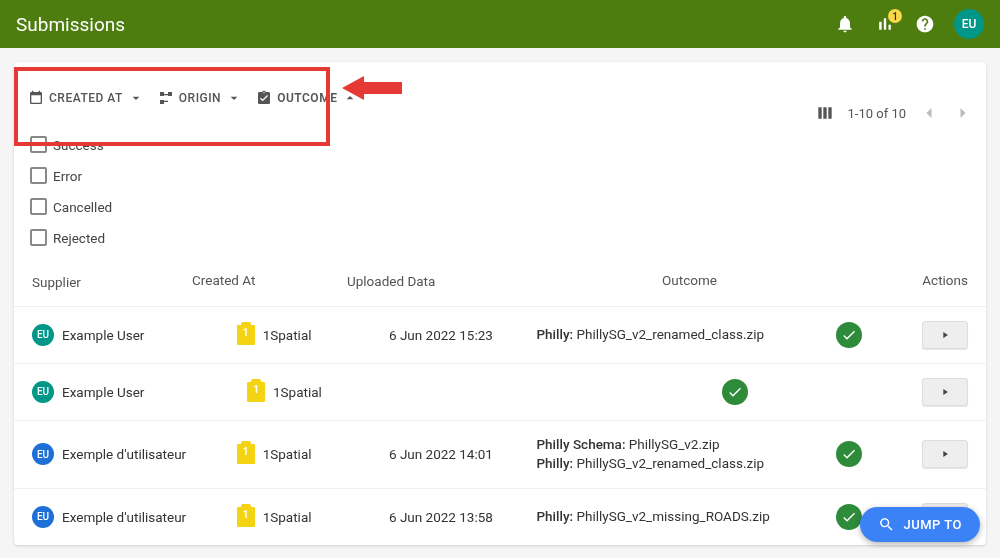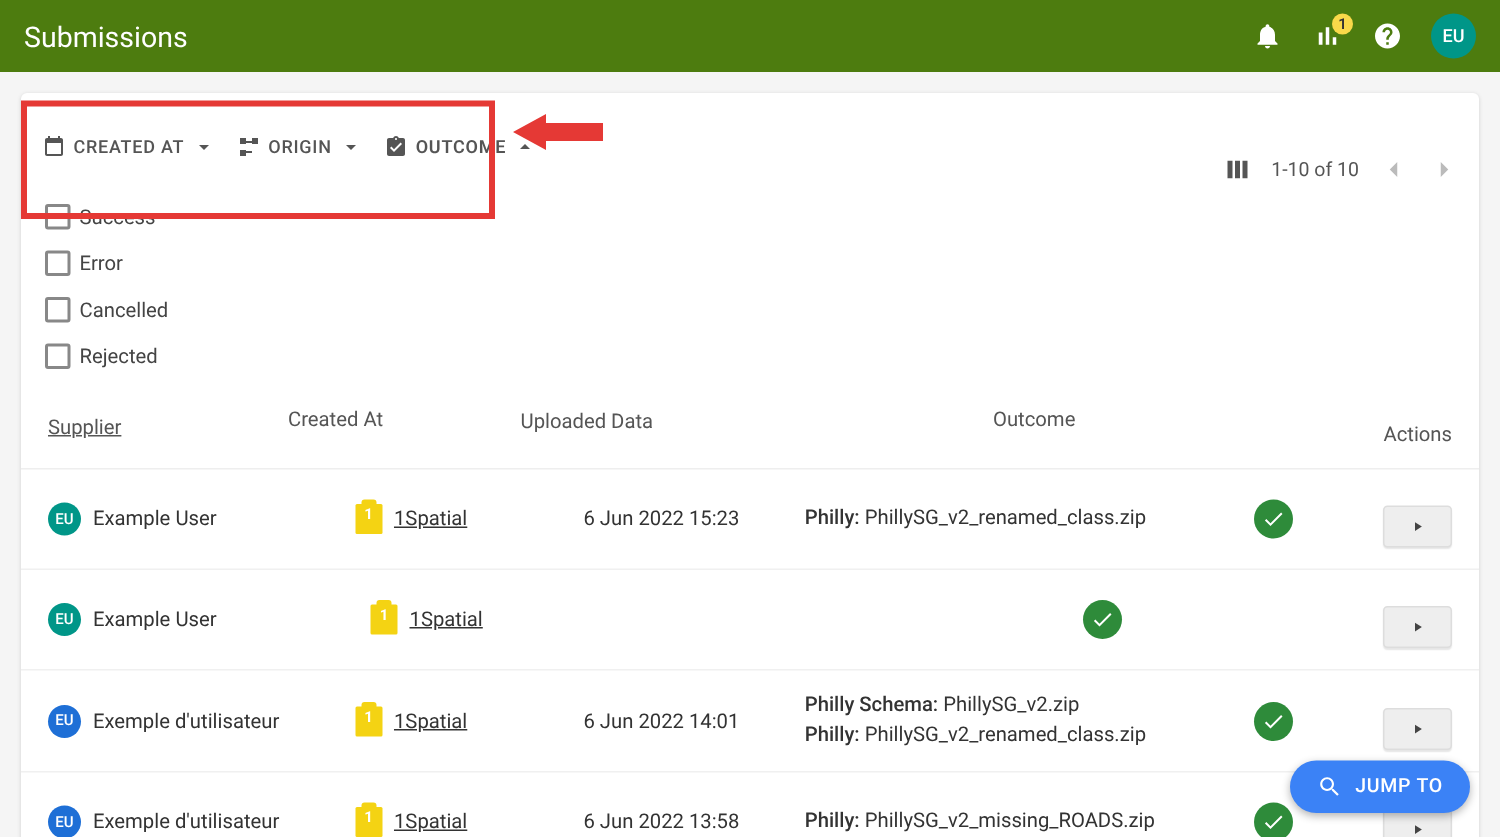--- a/index.html
+++ b/index.html
@@ -36,25 +36,25 @@
   
   .red-box { position: absolute; border: 4px solid #e53935; pointer-events: none; }
   .arrow { position: absolute; pointer-events: none; }
   
   
   .table { width: 100%; }
   .thead { display: flex; padding: 14px 18px; color: #555; font-size: 13.5px; border-bottom: 1px solid #eee; }
   .trow { display: flex; align-items: center; padding: 14px 18px; border-bottom: 1px solid #f0f0f0; font-size: 13.5px; color: #333; }
   .trow:last-child { border-bottom: none; }
   .col-user { width: 215px; display: flex; align-items: center; gap: 8px; }
-  .col-supplier { width: 160px; display: flex; align-items: center; gap: 8px; text-decoration: underline; }
+  .col-supplier { width: 160px; display: flex; align-items: center; gap: 8px; }
   .col-created { width: 155px; }
   .col-uploaded { width: 315px; line-height: 1.45; }
   .col-outcome { width: 90px; display: flex; justify-content: flex-start; }
-  .col-actions { flex: 1; display: flex; justify-content: flex-end; margin-top: 10px; }
+  .col-actions { flex: 1; display: flex; justify-content: flex-end; }
   
   .user-avatar { width: 22px; height: 22px; border-radius: 50%; color: #fff; font-size: 10px; font-weight: 500; display: flex; align-items: center; justify-content: center; }
   .ua-green { background: #009688; }
   .ua-blue { background: #1e6fd6; }
   
   .supplier-icon { width: 18px; height: 20px; background: #f4d313; position: relative; border-radius: 1px; }
   .supplier-icon::before { content: ''; position: absolute; top: -3px; left: 4px; width: 10px; height: 5px; background: #f4d313; border-radius: 2px 2px 0 0; }
   .supplier-icon::after { content: '1'; position: absolute; top: 2px; left: 0; right: 0; text-align: center; font-size: 10px; font-weight: 700; color: #fff; }
   
   .outcome-check { width: 26px; height: 26px; border-radius: 50%; background: #2e8b3a; display: flex; align-items: center; justify-content: center; }

